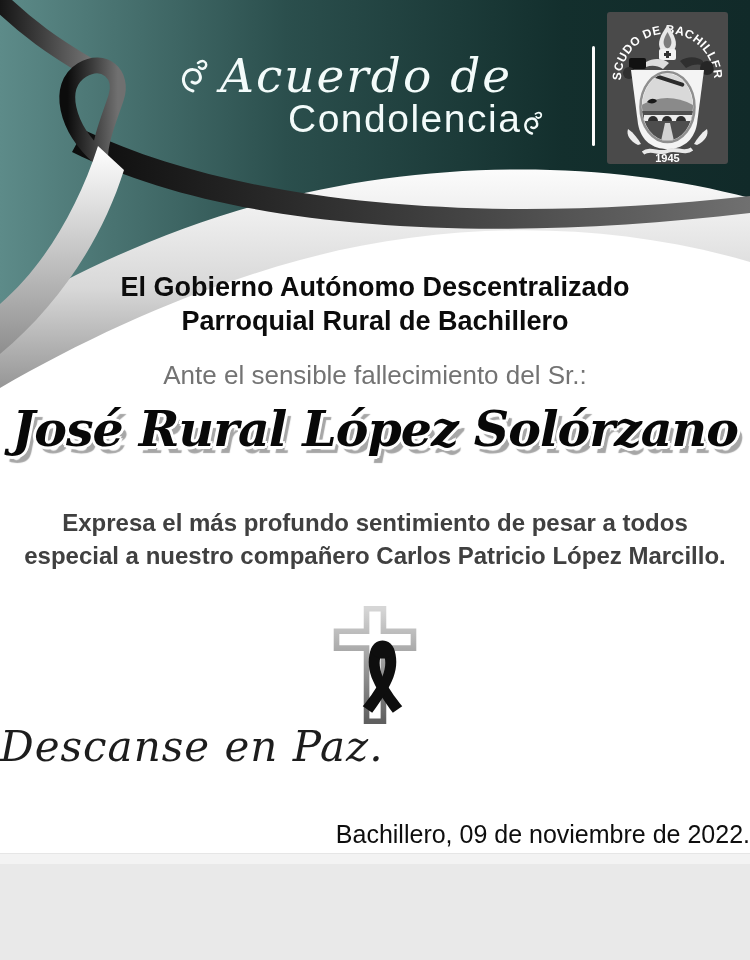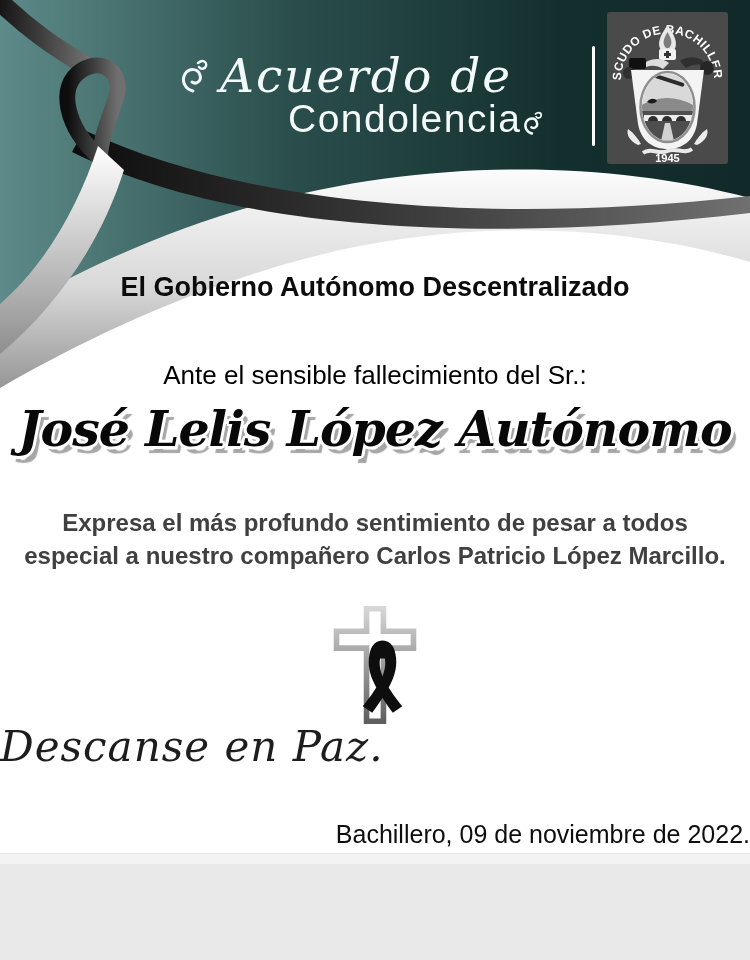--- a/index.html
+++ b/index.html
@@ -17,21 +17,21 @@
   .title-line2{display:flex;align-items:flex-start;gap:0;margin:-6px 0 0 110px;
     font-family:"Liberation Sans",sans-serif;font-weight:400;
     font-size:39px;letter-spacing:1.5px;}
   .divider{position:absolute;left:592px;top:46px;width:3px;height:100px;
     background:#fcfcfc;border-radius:2px;z-index:3;}
   .crest{position:absolute;left:607px;top:12px;z-index:3;display:block;}
   
   .org{position:absolute;top:270px;left:0;width:100%;text-align:center;
     font-weight:bold;font-size:27px;line-height:34px;color:#0c0c0c;z-index:4;}
   .intro{position:absolute;top:360px;left:0;width:100%;text-align:center;
-    font-size:26px;color:#000000;z-index:4;}
+    font-size:26px;color:#737373;z-index:4;}
   .name{position:absolute;top:400px;left:0;width:100%;text-align:center;
     font-family:"DejaVu Serif",serif;font-style:italic;font-weight:bold;
     font-size:49px;letter-spacing:-1px;color:#080808;white-space:nowrap;z-index:4;
     text-shadow:
       -2px -2px 0 #ffffff, 2px -2px 0 #ffffff,
       -2px  2px 0 #ffffff, 2px  2px 0 #ffffff,
       -3px  0   0 #ffffff, 3px  0   0 #ffffff,
        0   -3px 0 #ffffff, 0    3px 0 #ffffff,
        5px  7px 1px #a6a6a6;}
   .message{position:absolute;top:506px;left:0;width:100%;text-align:center;
@@ -161,25 +161,26 @@
       </g>
       <path d="M36,141 C44,135 52,143 60.5,139 C69,135 77,143 85,137" stroke="#e9e9e9" stroke-width="4" fill="none"></path>
       <path d="M31,133 C23,129 19,123 21,117 C27,121 31,127 34,132 Z" fill="#ececec"></path>
       <path d="M90,133 C98,129 102,123 100,117 C94,121 90,127 87,132 Z" fill="#ececec"></path>
     </g>
     <text x="60.5" y="150" text-anchor="middle" font-size="11" font-weight="bold" fill="#ffffff" font-family="Liberation Sans, sans-serif">1945</text>
   </svg>
 
   <div class="org">
     <div>El Gobierno Autónomo Descentralizado</div>
+    <div>Parroquial Rural de Bachillero</div>
   </div>
 
   <div class="intro">Ante el sensible fallecimiento del Sr.:</div>
 
-  <div class="name">José Lelis López Autónomo</div>
+  <div class="name">José Rural López Solórzano</div>
 
   <div class="message">
     <div>Expresa el más profundo sentimiento de pesar a todos</div>
     <div>especial a nuestro compañero Carlos Patricio López Marcillo.</div>
   </div>
 
   <svg class="cross" width="94" height="122" viewBox="0 0 100 130">
     <defs>
       <linearGradient id="gCross" x1="0" y1="0" x2="0" y2="1">
         <stop offset="0" stop-color="#d6d6d6"></stop>

